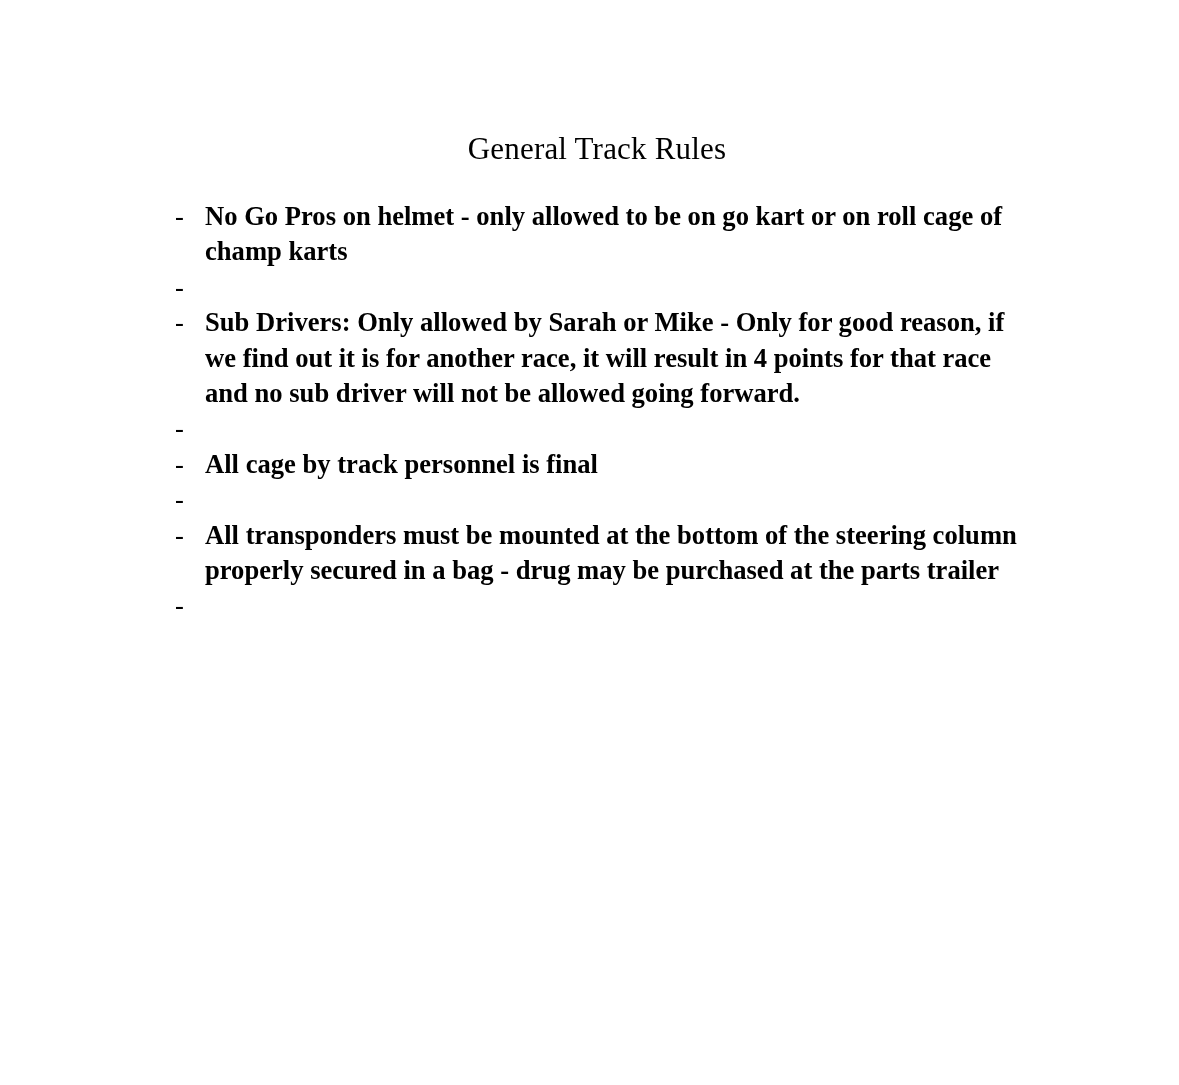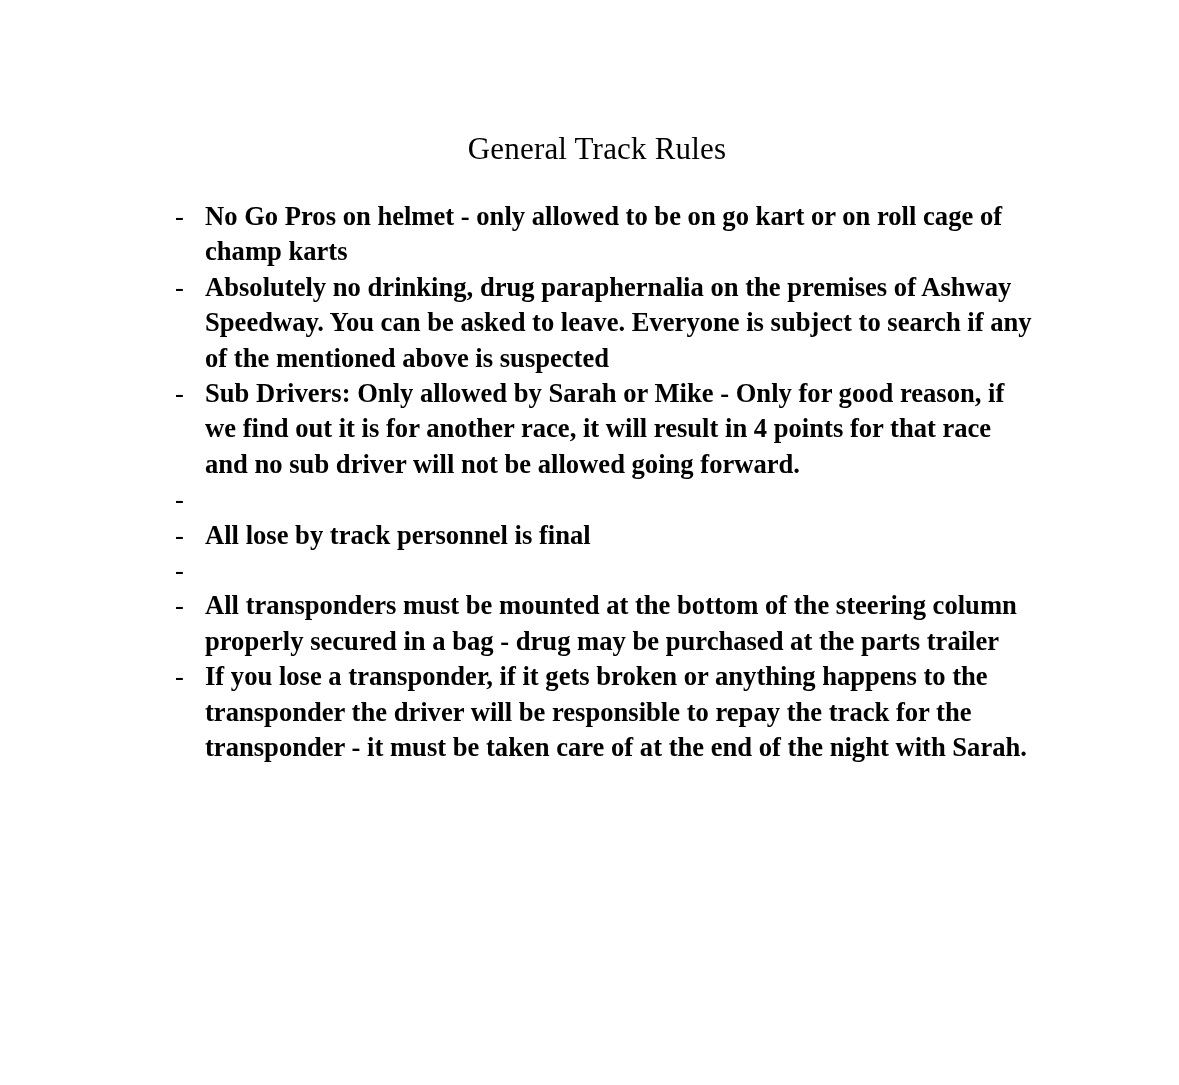--- a/index.html
+++ b/index.html
@@ -57,40 +57,38 @@
 
     <h1 class="doc-title">General Track Rules</h1>
 
     <ul class="rules">
       <li class="rule">
         <span class="dash">-</span>
         <span class="rule-text">No Go Pros on helmet - only allowed to be on go kart or on roll cage of champ karts</span>
       </li>
       <li class="rule">
         <span class="dash">-</span>
-        <span class="rule-text">Absolutely no drinking, drug paraphernalia on the premises of Ashway Speedway. You can be asked to leave. Everyone is subject to search if any of the mentioned above is suspected</span>
       </li>
       <li class="rule">
         <span class="dash">-</span>
         <span class="rule-text">Sub Drivers: Only allowed by Sarah or Mike - Only for good reason, if we find out it is for another race, it will result in 4 points for that race and no sub driver will not be allowed going forward.</span>
       </li>
       <li class="rule">
         <span class="dash">-</span>
       </li>
       <li class="rule">
         <span class="dash">-</span>
-        <span class="rule-text">All lose by track personnel is final</span>
+        <span class="rule-text">All cage by track personnel is final</span>
       </li>
       <li class="rule">
         <span class="dash">-</span>
       </li>
       <li class="rule">
         <span class="dash">-</span>
         <span class="rule-text">All transponders must be mounted at the bottom of the steering column properly secured in a bag - drug may be purchased at the parts trailer</span>
       </li>
       <li class="rule">
         <span class="dash">-</span>
-        <span class="rule-text">If you lose a transponder, if it gets broken or anything happens to the transponder the driver will be responsible to repay the track for the transponder - it must be taken care of at the end of the night with Sarah.</span>
       </li>
     </ul>
 
   </div>
 </div>
 
 </body></html>

